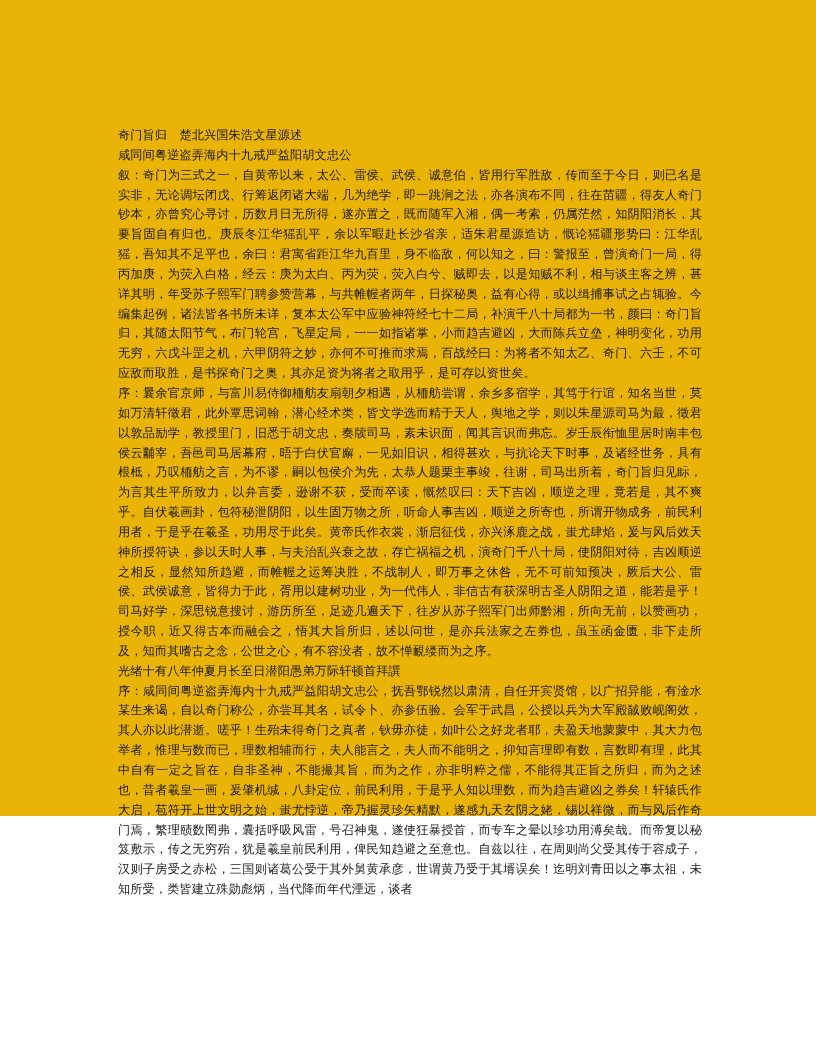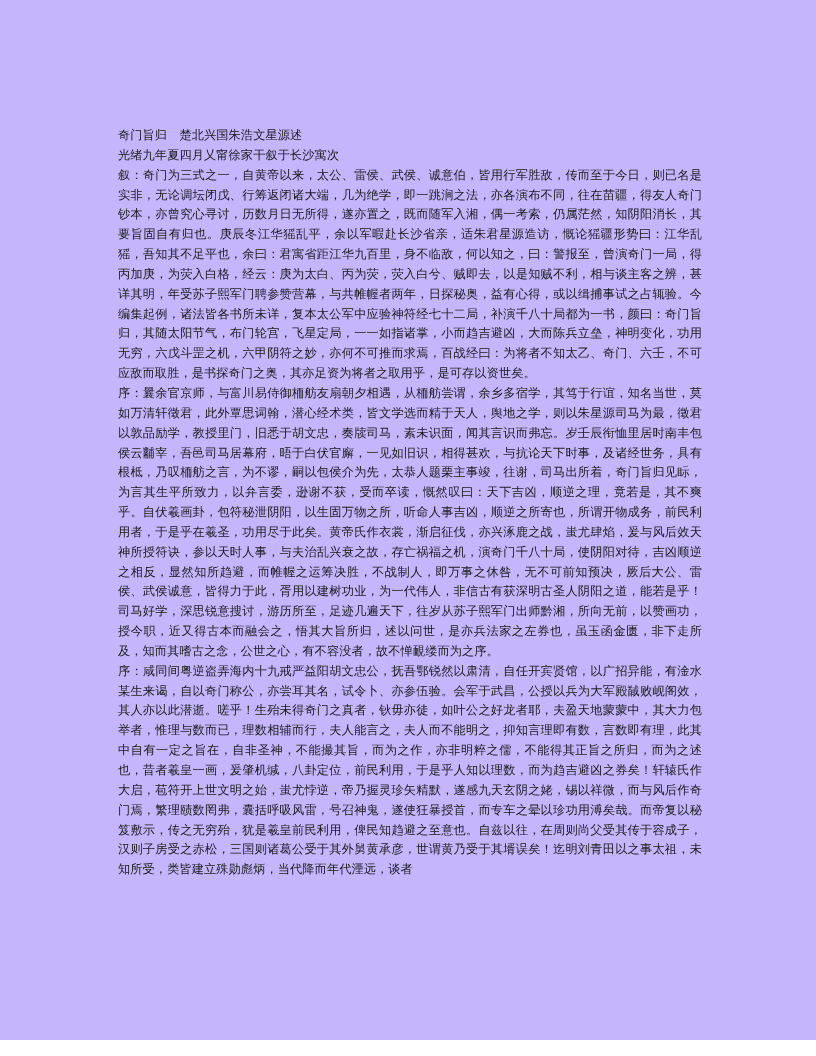--- a/index.html
+++ b/index.html
@@ -10,22 +10,22 @@
   body {
     width: 816px;
     height: 1056px;
     font-family: "DejaVu Serif", "Liberation Serif", serif;
     color: #000000;
     overflow: hidden;
   }
   .page {
     position: relative;
     width: 816px;
-    height: 1040px;
-    background: #c4b5fd;
+    height: 816px;
+    background: #eab308;
     box-sizing: border-box;
   }
   .text-body {
     position: absolute;
     left: 118px;
     top: 126px;
     width: 584px;
   }
   .para {
     margin: 0;
@@ -46,24 +46,25 @@
   }
 </style>
 </head>
 <body>
 
 <div class="page">
   <div class="text-body">
 
     <p class="para heading-line">奇门旨归　楚北兴国朱浩文星源述</p>
 
-    <p class="para heading-line">光绪九年夏四月乂甯徐家干叙于长沙寓次</p>
+    <p class="para heading-line">咸同间粤逆盗弄海内十九戒严益阳胡文忠公</p>
 
     <p class="para indent-none">叙：奇门为三式之一，自黄帝以来，太公、雷侯、武侯、诚意伯，皆用行军胜敌，传而至于今日，则已名是实非，无论调坛闭戊、行筹返闭诸大端，几为绝学，即一跳涧之法，亦各演布不同，往在苗疆，得友人奇门钞本，亦曾究心寻讨，历数月日无所得，遂亦置之，既而随军入湘，偶一考索，仍属茫然，知阴阳消长，其要旨固自有归也。庚辰冬江华猺乱平，余以军暇赴长沙省亲，适朱君星源造访，慨论猺疆形势曰：江华乱猺，吾知其不足平也，余曰：君寓省距江华九百里，身不临敌，何以知之，曰：警报至，曾演奇门一局，得丙加庚，为荧入白格，经云：庚为太白、丙为荧，荧入白兮、贼即去，以是知贼不利，相与谈主客之辨，甚详其明，年受苏子熙军门聘参赞营幕，与共帷幄者两年，日探秘奥，益有心得，或以缉捕事试之占辄验。今编集起例，诸法皆各书所未详，复本太公军中应验神符经七十二局，补演千八十局都为一书，颜曰：奇门旨归，其随太阳节气，布门轮宫，飞星定局，一一如指诸掌，小而趋吉避凶，大而陈兵立垒，神明变化，功用无穷，六戊斗罡之机，六甲阴符之妙，亦何不可推而求焉，百战经曰：为将者不知太乙、奇门、六壬，不可应敌而取胜，是书探奇门之奥，其亦足资为将者之取用乎，是可存以资世矣。</p>
 
 
     <p class="para indent-none">序：曩余官京师，与富川易侍御栭舫友扇朝夕相遇，从栭舫尝谓，余乡多宿学，其笃于行谊，知名当世，莫如万清轩徵君，此外覃思词翰，潜心经术类，皆文学选而精于天人，舆地之学，则以朱星源司马为最，徵君以敦品励学，教授里门，旧悉于胡文忠，奏牍司马，素未识面，闻其言识而弗忘。岁壬辰衔恤里居时南丰包侯云黼宰，吾邑司马居幕府，晤于白伏官廨，一见如旧识，相得甚欢，与抗论天下时事，及诸经世务，具有根柢，乃叹栭舫之言，为不谬，嗣以包侯介为先，太恭人题栗主事竣，往谢，司马出所着，奇门旨归见眎，为言其生平所致力，以弁言委，逊谢不获，受而卒读，慨然叹曰：天下吉凶，顺逆之理，竟若是，其不爽乎。自伏羲画卦，包符秘泄阴阳，以生固万物之所，听命人事吉凶，顺逆之所寄也，所谓开物成务，前民利用者，于是乎在羲圣，功用尽于此矣。黄帝氏作衣裳，渐启征伐，亦兴涿鹿之战，蚩尤肆焰，爰与风后效天神所授符诀，参以天时人事，与夫治乱兴衰之故，存亡祸福之机，演奇门千八十局，使阴阳对待，吉凶顺逆之相反，显然知所趋避，而帷幄之运筹决胜，不战制人，即万事之休咎，无不可前知预决，厥后大公、雷侯、武侯诚意，皆得力于此，胥用以建树功业，为一代伟人，非信古有获深明古圣人阴阳之道，能若是乎！司马好学，深思锐意搜讨，游历所至，足迹几遍天下，往岁从苏子熙军门出师黔湘，所向无前，以赞画功，授今职，近又得古本而融会之，悟其大旨所归，述以问世，是亦兵法家之左券也，虽玉函金匮，非下走所及，知而其嗜古之念，公世之心，有不容没者，故不惮靦缕而为之序。</p>
 
+    <p class="para heading-line">光绪十有八年仲夏月长至日潜阳愚弟万际轩顿首拜譔</p>
 
     <p class="para indent-none">序：咸同间粤逆盗弄海内十九戒严益阳胡文忠公，抚吾鄂锐然以肃清，自任开宾贤馆，以广招异能，有淦水某生来谒，自以奇门称公，亦尝耳其名，试令卜、亦参伍验。会军于武昌，公授以兵为大军殿馘败岘阁效，其人亦以此潜逝。嗟乎！生殆未得奇门之真者，钬毋亦徒，如叶公之好龙者耶，夫盈天地蒙蒙中，其大力包举者，惟理与数而已，理数相辅而行，夫人能言之，夫人而不能明之，抑知言理即有数，言数即有理，此其中自有一定之旨在，自非圣神，不能撮其旨，而为之作，亦非明粹之儒，不能得其正旨之所归，而为之述也，昔者羲皇一画，爰肇机缄，八卦定位，前民利用，于是乎人知以理数，而为趋吉避凶之券矣！轩辕氏作大启，苞符开上世文明之始，蚩尤悖逆，帝乃握灵珍矢精默，遂感九天玄阴之姥，锡以祥微，而与风后作奇门焉，繁理赜数罔弗，囊括呼吸风雷，号召神鬼，遂使狂暴授首，而专车之晕以珍功用溥矣哉。而帝复以秘笈敷示，传之无穷殆，犹是羲皇前民利用，俾民知趋避之至意也。自兹以往，在周则尚父受其传于容成子，汉则子房受之赤松，三国则诸葛公受于其外舅黄承彦，世谓黄乃受于其壻误矣！迄明刘青田以之事太祖，未知所受，类皆建立殊勋彪炳，当代降而年代湮远，谈者</p>
 
   </div>
 </div>
 
 </body></html>

